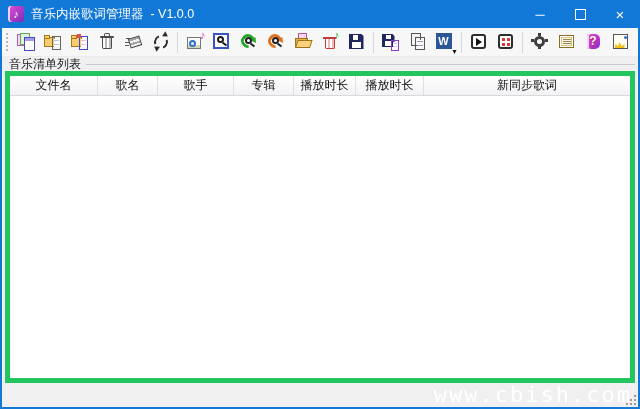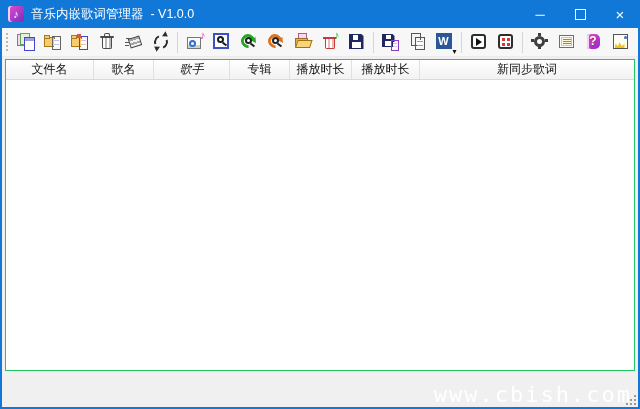--- a/index.html
+++ b/index.html
@@ -141,27 +141,27 @@
   
   .i22::before{left:1px;top:1px;width:15px;height:15px;border:1px solid #555;background:#fffef5;}
   .i22::after{left:3px;bottom:3px;width:10px;height:6px;background:#f2c21c;
     clip-path:polygon(0 100%,12% 25%,32% 70%,52% 5%,72% 70%,100% 30%,100% 100%);}
   .i22 .l1{right:3px;top:3px;width:3px;height:3px;background:#2f6fd0;border-radius:50%;}
   
   .content{position:absolute;left:0;top:58px;width:636px;}
   .group-head{display:flex;align-items:center;height:12px;padding:0 3px 0 7px;}
   .group-label{font-size:12px;color:#1a1a1a;flex:none;}
   .group-line{flex:1;height:1px;background:#c9c9c9;margin-left:5px;}
-  .listview{margin:1px 3px 0 3px;height:312px;border:1px solid #22c55e;background:#fff;
+  .listview{margin:1px 3px 0 3px;height:312px;border:5px solid #22c55e;background:#fff;
     display:flex;flex-direction:column;box-sizing:border-box;}
   .lv-header{display:flex;height:19px;flex:none;background:linear-gradient(#ffffff,#f2f2f4);
     border-bottom:1px solid #d9d9dc;}
   .lv-h{display:flex;align-items:center;justify-content:center;font-size:12px;color:#111;
     border-right:1px solid #e0e0e4;box-sizing:border-box;flex:none;}
-  .c1{width:88px;}.c2{width:60px;}.c3{width:76px;font-style:italic;}.c4{width:60px;}.c5{width:62px;}
+  .c1{width:88px;}.c2{width:60px;}.c3{width:76px;}.c4{width:60px;}.c5{width:62px;}
   .c6{width:70px;}.c7{width:72px;}.c8{width:68px;}
   .c9{flex:1;border-right:none;}
   .lv-body{flex:1;background:#ffffff;}
   
   .statusbar{position:absolute;left:0;bottom:0;width:636px;height:21px;background:#f0f0f0;}
   .grip{position:absolute;right:2px;bottom:2px;width:12px;height:12px;}
   .grip i{position:absolute;right:0;bottom:0;width:2px;height:2px;background:#9a9a9a;
     box-shadow:0 -4px 0 #9a9a9a,0 -8px 0 #9a9a9a,-4px 0 0 #9a9a9a,-4px -4px 0 #9a9a9a,-8px 0 0 #9a9a9a;}
   .watermark{position:absolute;right:6px;bottom:0;z-index:40;
     font-family:"DejaVu Sans Mono","Liberation Mono",monospace;
@@ -305,20 +305,24 @@
         </span>
       </div>
     <div class="tbtn">
         <span class="ic i22">
           <i class="l1"></i>
         </span>
       </div>
   </div>
 
   <div class="content">
+    <div class="group-head">
+      <span class="group-label">音乐清单列表</span>
+      <span class="group-line"></span>
+    </div>
     <div class="listview">
       <div class="lv-header">
         <div class="lv-h c1">文件名</div>
         <div class="lv-h c2">歌名</div>
         <div class="lv-h c3">歌手</div>
         <div class="lv-h c4">专辑</div>
         <div class="lv-h c5">播放时长</div>
         <div class="lv-h c8">播放时长</div>
         <div class="lv-h c9">新同步歌词</div>
       </div>

